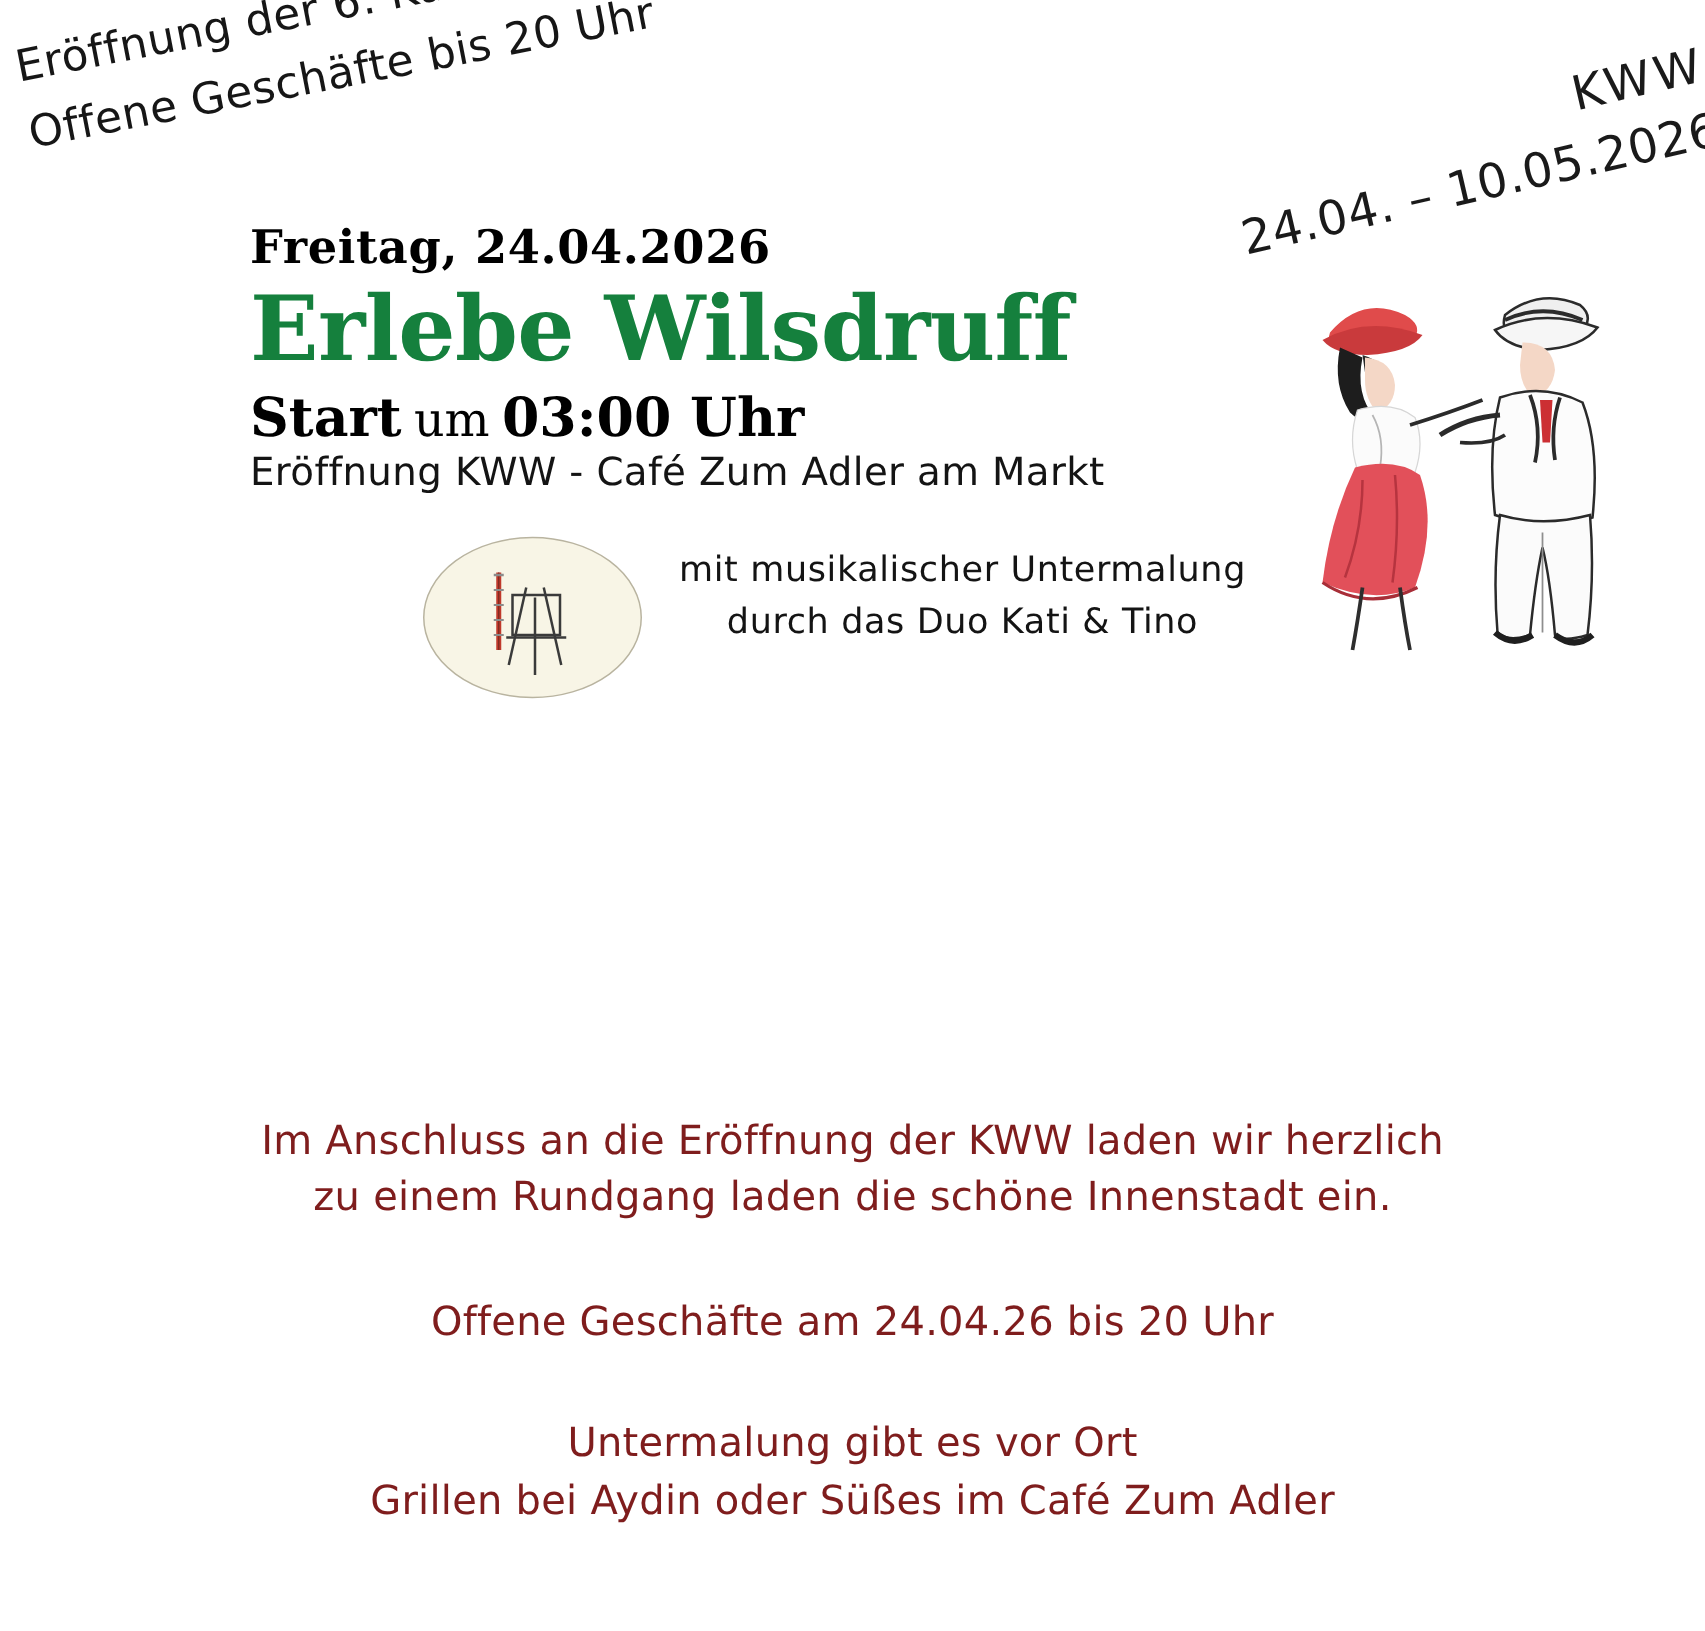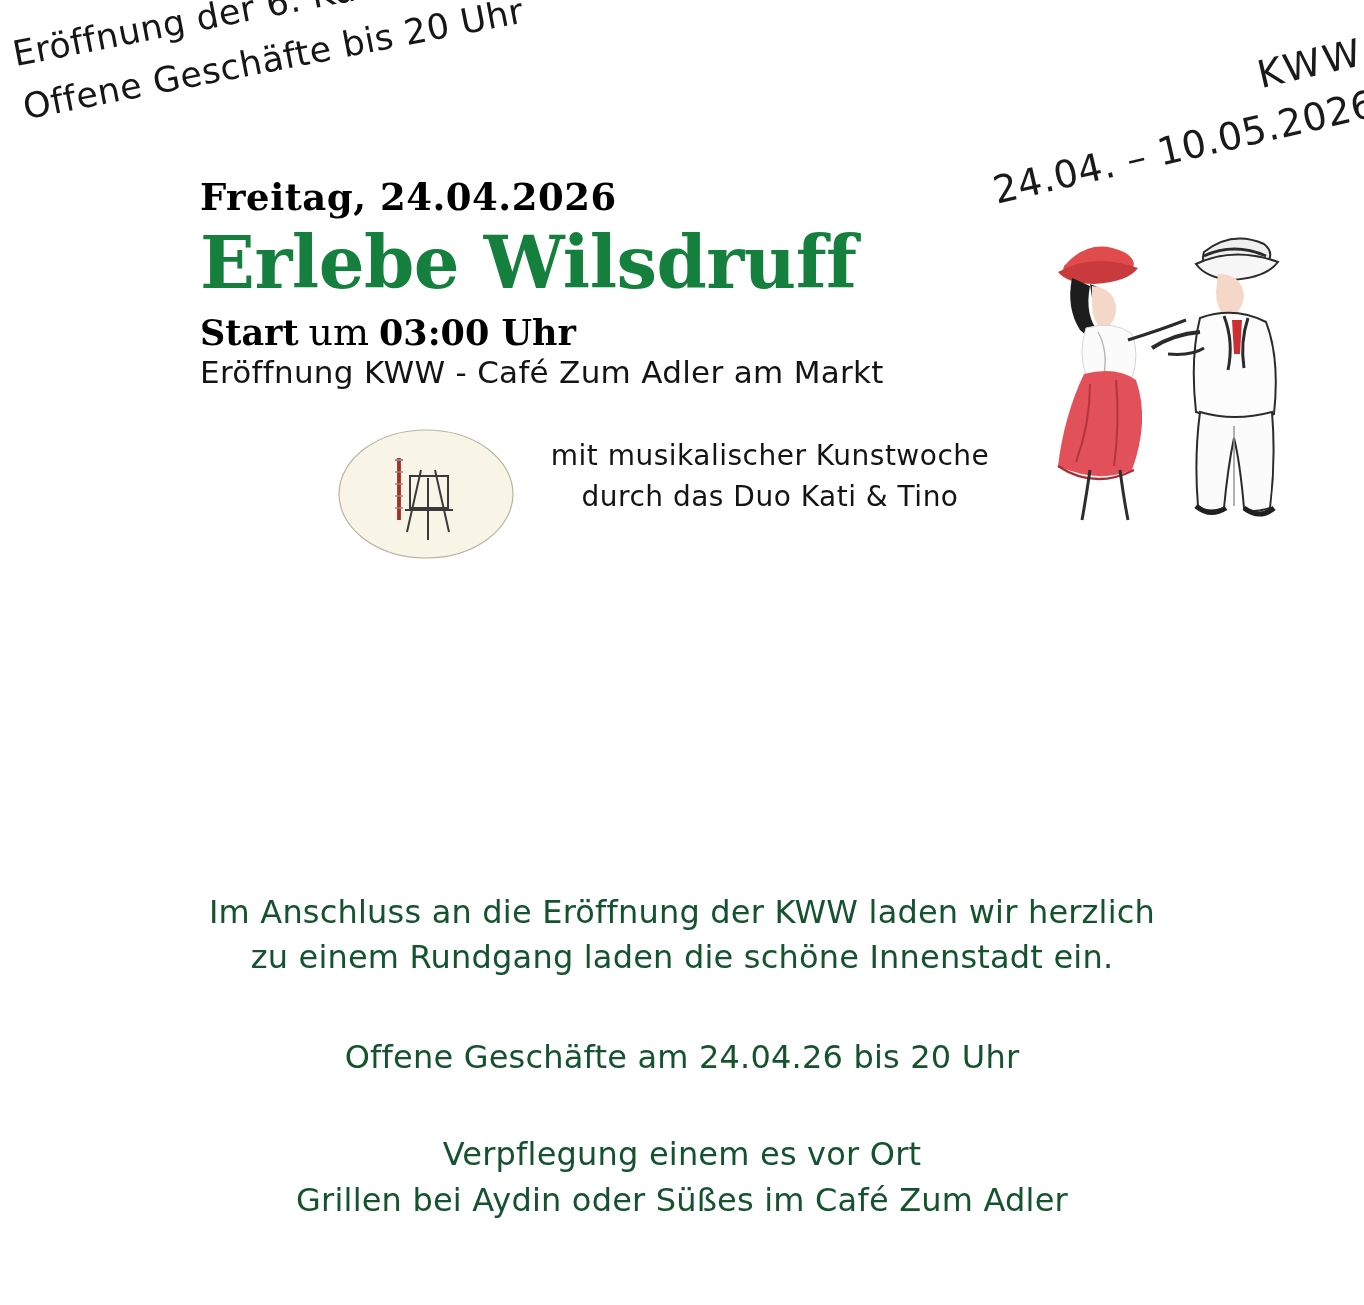--- a/index.html
+++ b/index.html
@@ -91,21 +91,21 @@
   }
   #start-line {
     margin-top: 12px;
     font-family: "DejaVu Serif", serif;
     font-size: 31px;
     color: #000;
     line-height: 1.1;
   }
   #start-line .bold {
     font-weight: 700;
-    font-size: 35px;
+    font-size: 43px;
   }
   #start-line .reg {
     font-weight: 400;
     font-size: 38px;
   }
   #venue-line {
     font-size: 31px;
     font-family: "DejaVu Sans", sans-serif;
     color: #141414;
     letter-spacing: 0.3px;
@@ -148,21 +148,21 @@
     left: 62px;
     top: 890px;
     width: 1240px;
     text-align: center;
   }
   #body-text p {
     margin: 0;
     font-family: "DejaVu Sans", sans-serif;
     font-size: 32px;
     line-height: 1.42;
-    color: #14532d;
+    color: #7f1d1d;
     letter-spacing: 0.2px;
   }
   #body-text .gap-lg { height: 54px; }
   #body-text .gap-md { height: 52px; }
 </style>
 </head>
 <body>
 
 <div id="top-left-note">
   <div class="line hand">Eröffnung der 6. Kunstwoche</div>
@@ -201,21 +201,21 @@
     <path d="M58 44 L66 44" stroke="#8c8c8c" stroke-width="1.5"></path>
     <path d="M58 56 L66 56" stroke="#8c8c8c" stroke-width="1.5"></path>
     <path d="M58 68 L66 68" stroke="#8c8c8c" stroke-width="1.5"></path>
     <path d="M58 80 L66 80" stroke="#8c8c8c" stroke-width="1.5"></path>
 
     <path d="M68 82 L116 82" stroke="#3a3a3a" stroke-width="2"></path>
   </svg>
 </div>
 
 <div id="music-note" class="hand">
-  <div>mit musikalischer Kunstwoche</div>
+  <div>mit musikalischer Untermalung</div>
   <div>durch das Duo Kati &amp; Tino</div>
 </div>
 
 <div id="couple-illustration">
   <svg width="320" height="330" viewBox="0 0 320 330" xmlns="http://www.w3.org/2000/svg">
 
     <path d="M36 58 Q62 28 96 44 Q110 52 104 62 Q76 50 44 70 Q32 70 36 58 Z" fill="#e04b4b"></path>
     <path d="M30 64 Q66 44 110 60 Q100 74 66 76 Q40 76 30 64 Z" fill="#c93a3c"></path>
 
     <path d="M44 70 Q38 100 52 122 Q62 132 72 126 Q56 108 62 78 Z" fill="#1d1d1d"></path>
@@ -260,15 +260,15 @@
     <path d="M216 300 Q232 312 246 300" stroke="#1f1f1f" stroke-width="5" fill="none"></path>
   </svg>
 </div>
 
 <div id="body-text">
   <p class="hand">Im Anschluss an die Eröffnung der KWW laden wir herzlich</p>
   <p class="hand">zu einem Rundgang laden die schöne Innenstadt ein.</p>
   <div class="gap-lg"></div>
   <p class="hand">Offene Geschäfte am 24.04.26 bis 20 Uhr</p>
   <div class="gap-md"></div>
-  <p class="hand">Verpflegung einem es vor Ort</p>
+  <p class="hand">Untermalung gibt es vor Ort</p>
   <p class="hand">Grillen bei Aydin oder Süßes im Café Zum Adler</p>
 </div>
 
 </body></html>

